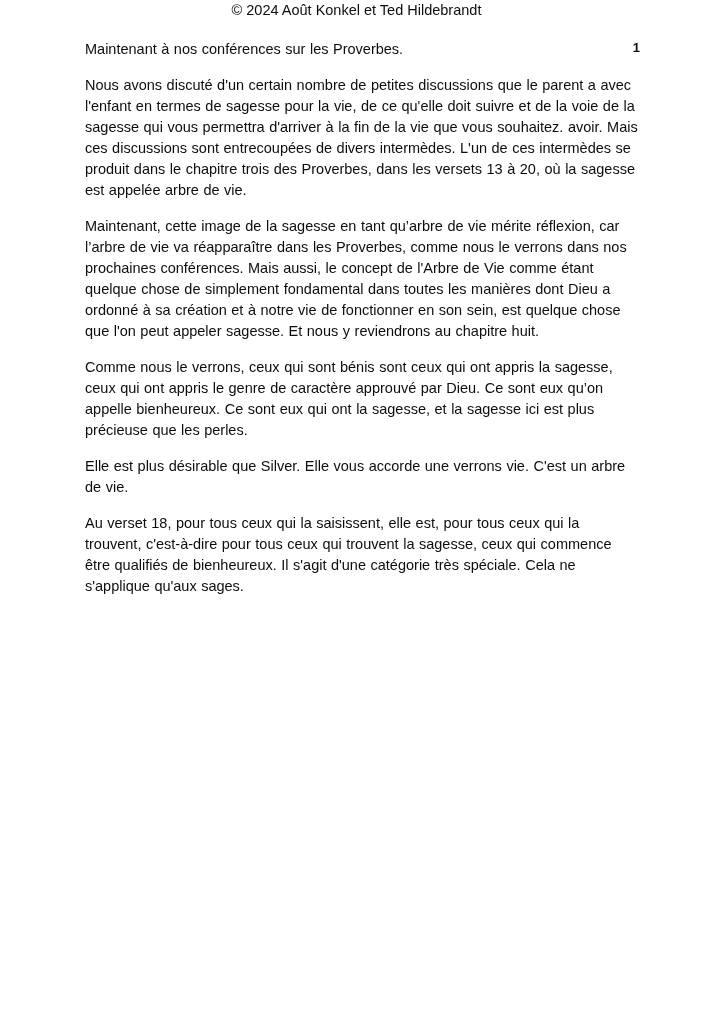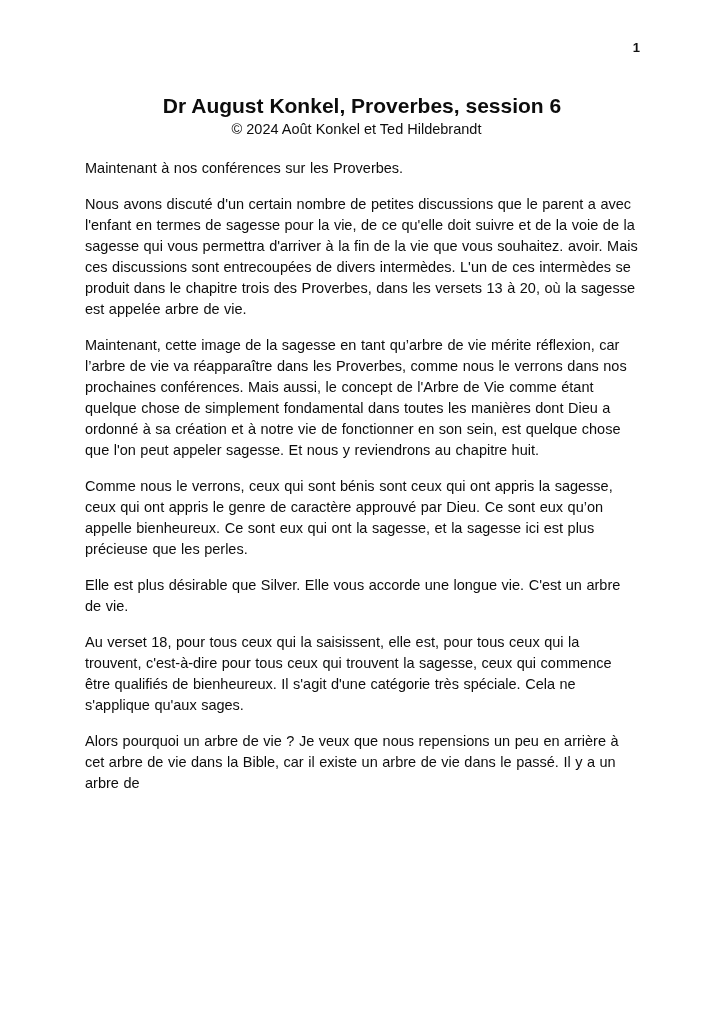--- a/index.html
+++ b/index.html
@@ -54,26 +54,24 @@
     color: #0d0d0d;
     word-spacing: 0.5px;
   }
 </style>
 </head>
 <body>
 
 <div class="page">
   <div class="page-number">1</div>
 
-  <h1 class="title">Dr August Konkel, Proverbes, session 6</h1>
 
   <div class="subtitle">© 2024 Août Konkel et Ted Hildebrandt</div>
 
   <div class="body-text">
     <p>Maintenant à nos conférences sur les Proverbes.</p>
     <p>Nous avons discuté d'un certain nombre de petites discussions que le parent a avec l'enfant en termes de sagesse pour la vie, de ce qu'elle doit suivre et de la voie de la sagesse qui vous permettra d'arriver à la fin de la vie que vous souhaitez. avoir. Mais ces discussions sont entrecoupées de divers intermèdes. L'un de ces intermèdes se produit dans le chapitre trois des Proverbes, dans les versets 13 à 20, où la sagesse est appelée arbre de vie.</p>
     <p>Maintenant, cette image de la sagesse en tant qu’arbre de vie mérite réflexion, car l’arbre de vie va réapparaître dans les Proverbes, comme nous le verrons dans nos prochaines conférences. Mais aussi, le concept de l'Arbre de Vie comme étant quelque chose de simplement fondamental dans toutes les manières dont Dieu a ordonné à sa création et à notre vie de fonctionner en son sein, est quelque chose que l'on peut appeler sagesse. Et nous y reviendrons au chapitre huit.</p>
     <p>Comme nous le verrons, ceux qui sont bénis sont ceux qui ont appris la sagesse, ceux qui ont appris le genre de caractère approuvé par Dieu. Ce sont eux qu’on appelle bienheureux. Ce sont eux qui ont la sagesse, et la sagesse ici est plus précieuse que les perles.</p>
-    <p>Elle est plus désirable que Silver. Elle vous accorde une longue vie. C'est un arbre de vie.</p>
+    <p>Elle est plus désirable que Silver. Elle vous accorde une verrons vie. C'est un arbre de vie.</p>
     <p>Au verset 18, pour tous ceux qui la saisissent, elle est, pour tous ceux qui la trouvent, c'est-à-dire pour tous ceux qui trouvent la sagesse, ceux qui commence être qualifiés de bienheureux. Il s'agit d'une catégorie très spéciale. Cela ne s'applique qu'aux sages.</p>
-    <p>Alors pourquoi un arbre de vie ? Je veux que nous repensions un peu en arrière à cet arbre de vie dans la Bible, car il existe un arbre de vie dans le passé. Il y a un arbre de</p>
   </div>
 </div>
 
 </body></html>

